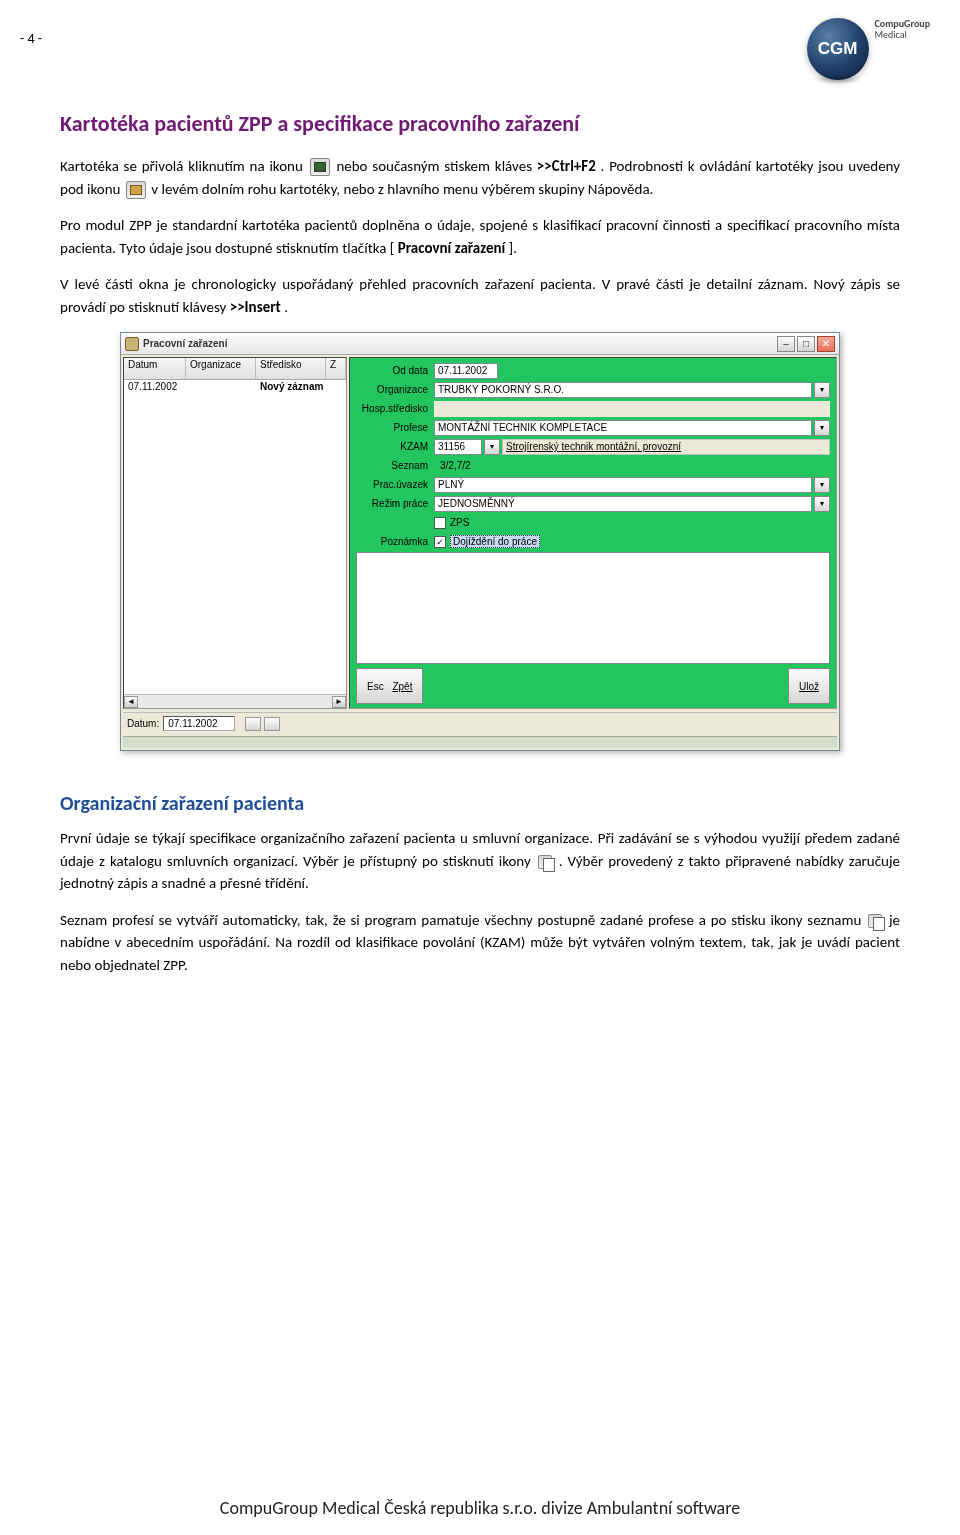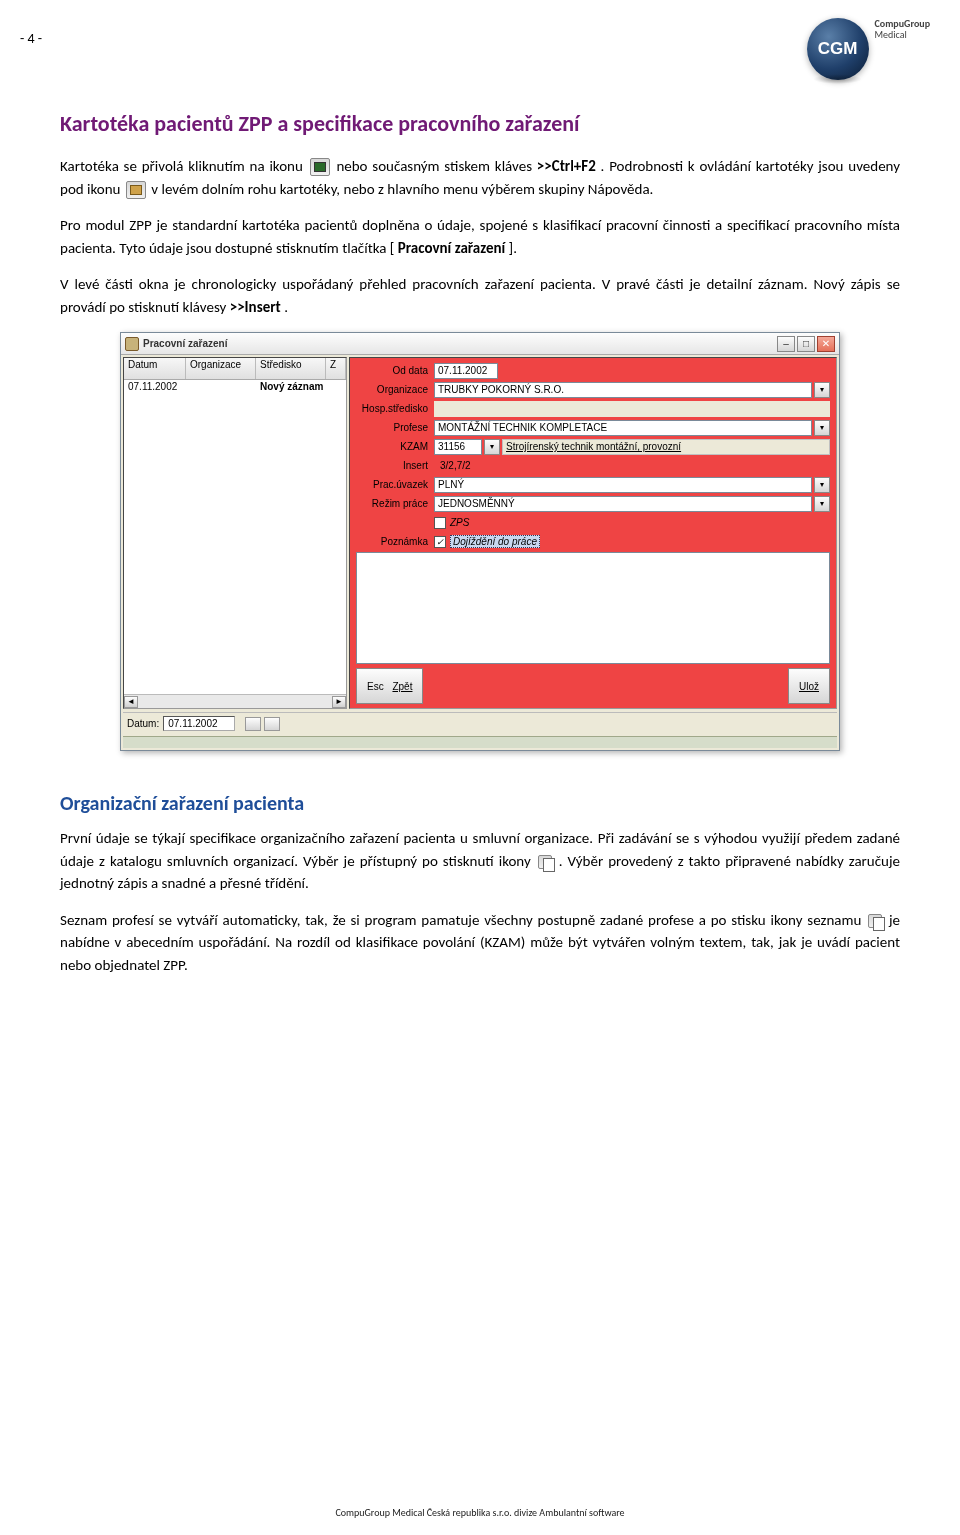--- a/index.html
+++ b/index.html
@@ -103,39 +103,39 @@
   .list-header .col {
     padding:1px 4px; border-right:1px solid #bbb; font-size:10px;
   }
   .list-row { display:flex; height:16px; }
   .list-row .col { padding:1px 4px; font-size:10px; }
   .list-row.sel { background:#fff; }
   .list-row .bold { font-weight:bold; }
   .whitespace { flex:1; background:#fff; }
   .scroll-bar { height:14px; background:#e9e9e9; border-top:1px solid #bbb; display:flex; align-items:center; justify-content:space-between;}
   .scroll-bar .sb-btn{ width:14px; height:12px; background:linear-gradient(#fdfdfd,#d0d0d0); border:1px solid #999; font-size:8px; text-align:center;}
-  .right-panel { flex:1; border:1px inset #999; background:#ef4444; padding:4px 6px; }
+  .right-panel { flex:1; border:1px inset #999; background:#22c55e; padding:4px 6px; }
   .form-row { display:flex; align-items:center; margin-bottom:2px; height:17px; }
   .form-label { width:78px; text-align:right; padding-right:6px; color:#000; font-size:10px;}
   .form-input {
     flex:1; height:16px; background:#fff; border:1px solid #7a8a99;
     padding:0 3px; font-size:10px; display:flex; align-items:center;
     font-family: Tahoma, sans-serif;
   }
   .form-input.narrow { flex:0 0 64px; }
   .form-input.medium { flex:0 0 48px; }
   .form-input.readonly { background:#ece9d8; border-color:#c0c0c0;text-decoration:underline;}
   .form-input.blank { background:#ece9d8; border:none;}
   .pick-btn {
     width:16px; height:16px; margin-left:2px;
     background: linear-gradient(#fdfdfd,#d6d6d6); border:1px solid #888;
     display:flex; align-items:center; justify-content:center; font-size:8px;
   }
   .form-static { font-size:10px; padding-left:6px; }
-  .chk-row { display:flex; align-items:center; gap:4px; font-size:10px;font-style:italic;}
+  .chk-row { display:flex; align-items:center; gap:4px; font-size:10px;}
   .chk {
     width:12px; height:12px; border:1px solid #555; background:#fff;
     display:inline-flex; align-items:center; justify-content:center; font-size:9px; color:#000;
   }
   .chk.checked::before { content:'✓'; }
   .chk-label.hl { background:#c8d8f0; border:1px dotted #335; padding:0 2px;}
   .note-area {
     margin-top:2px; height:112px; background:#fff; border:1px solid #7a8a99;
   }
   .dlg-buttons { display:flex; justify-content:space-between; align-items:center; margin-top:4px;}
@@ -150,21 +150,21 @@
     display:flex; align-items:center; gap:4px;
     border-top:1px solid #bbb; margin-top:3px; padding:3px 4px;
   }
   .status-field { background:#fff; border:1px inset #aaa; padding:1px 4px; font-size:10px; width:72px;}
   .status-icons { display:flex; gap:3px; margin-left:6px;}
   .status-icons .st-icon{ width:16px; height:14px; background:linear-gradient(#fdfdfd,#d6d6d6); border:1px solid #999;}
   .bottom-strip { height:12px; background:#d6ddca; border-top:1px solid #a0a88a; margin-top:2px;}
   .footer {
     position: fixed;
     bottom: 16px; left: 0; width: 960px;
-    text-align: center; font-size: 10px; color:#222;
+    text-align: center; font-size: 18px; color:#222;
   }
 </style>
 </head>
 <body>
 
 <div class="page-number">- 4 -</div>
 
 <div class="logo-area">
   <div class="cgm-sphere">CGM</div>
   <div class="cgm-text">
@@ -252,21 +252,21 @@
           <div class="form-input">MONTÁŽNÍ TECHNIK KOMPLETACE</div>
           <div class="pick-btn">▾</div>
         </div>
         <div class="form-row">
           <div class="form-label">KZAM</div>
           <div class="form-input medium">31156</div>
           <div class="pick-btn">▾</div>
           <div class="form-input readonly" style="margin-left:2px">Strojírenský technik montážní, provozní</div>
         </div>
         <div class="form-row">
-          <div class="form-label">Insert</div>
+          <div class="form-label">Seznam</div>
           <div class="form-static">3/2,7/2</div>
         </div>
         <div class="form-row">
           <div class="form-label">Prac.úvazek</div>
           <div class="form-input">PLNÝ</div>
           <div class="pick-btn">▾</div>
         </div>
         <div class="form-row">
           <div class="form-label">Režim práce</div>
           <div class="form-input">JEDNOSMĚNNÝ</div>

